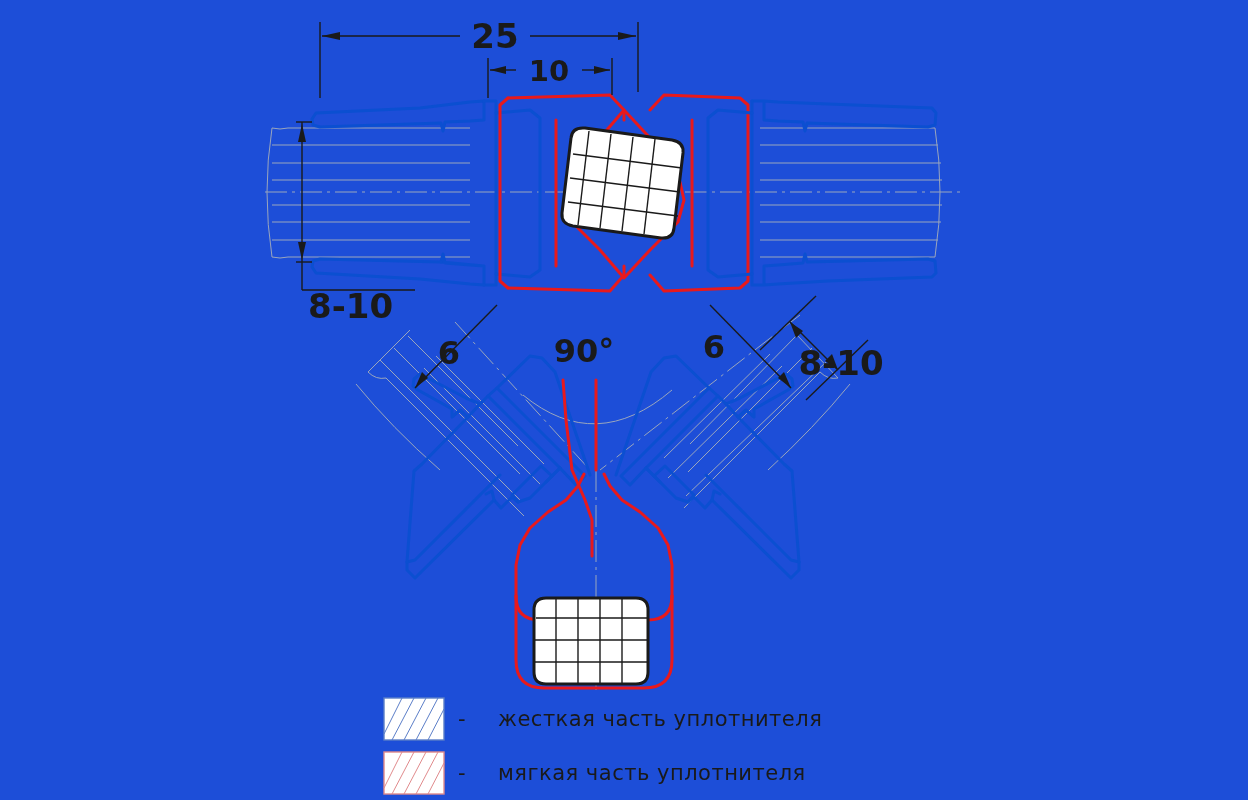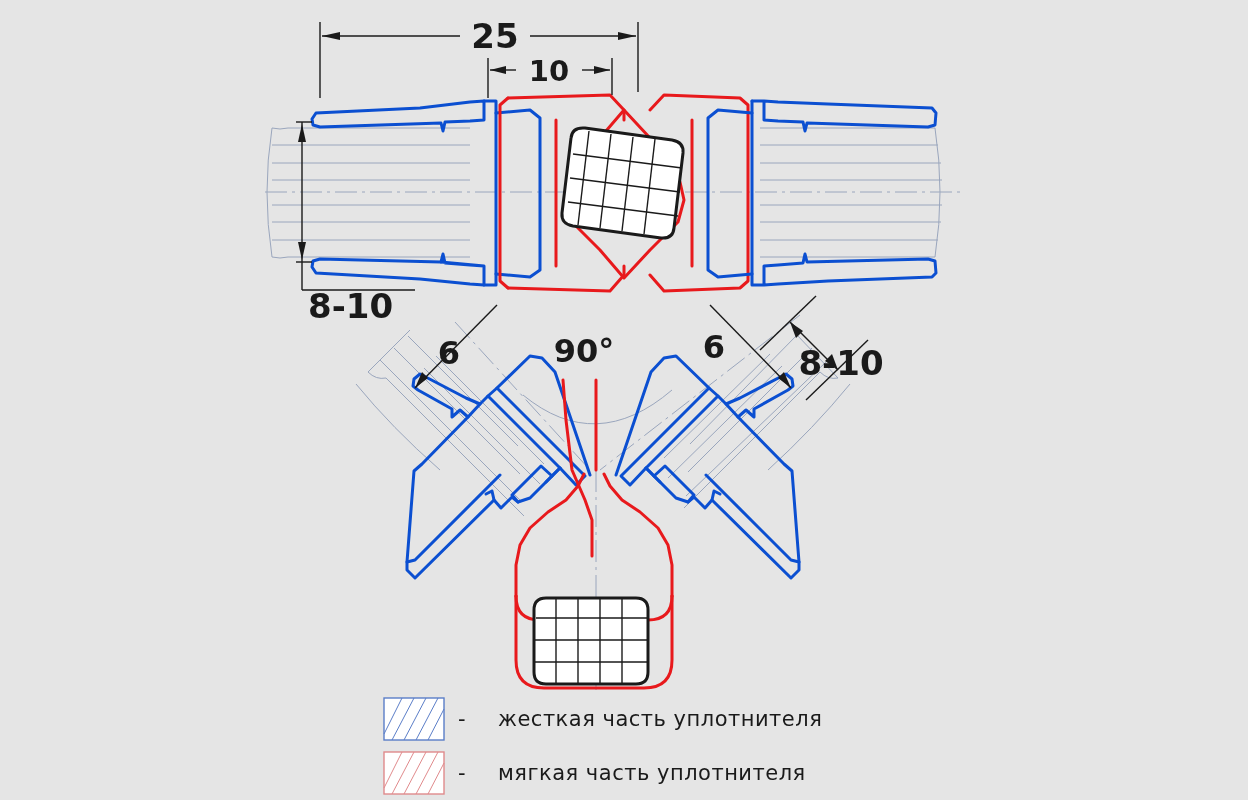--- a/index.html
+++ b/index.html
@@ -10,21 +10,21 @@
   body {
     width: 1248px;
     height: 800px;
     overflow: hidden;
     font-family: "DejaVu Sans", sans-serif;
   }
   #stage {
     position: relative;
     width: 1248px;
     height: 800px;
-    background: #e5e5e5;
+    background: #1d4ed8;
   }
   #drawing {
     position: absolute;
     left: 0;
     top: 0;
     width: 1248px;
     height: 800px;
   }
   .dim-text {
     font-family: "DejaVu Sans", sans-serif;

